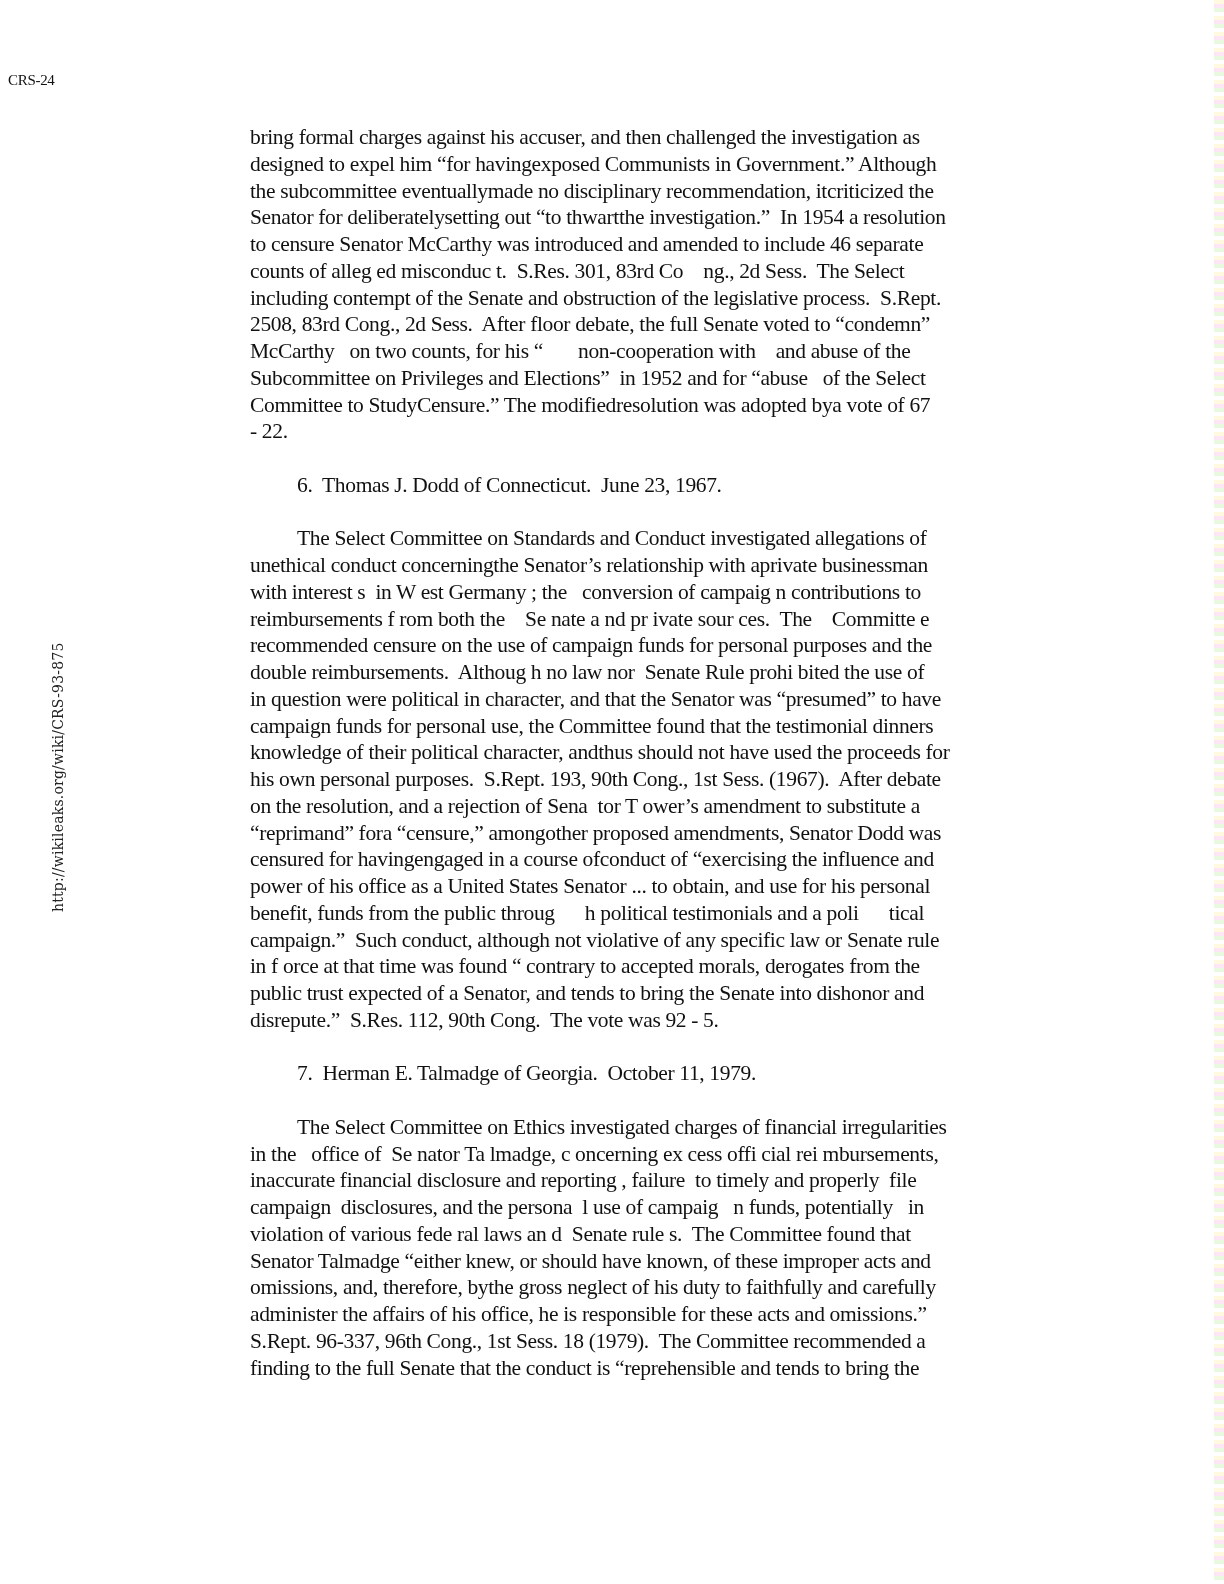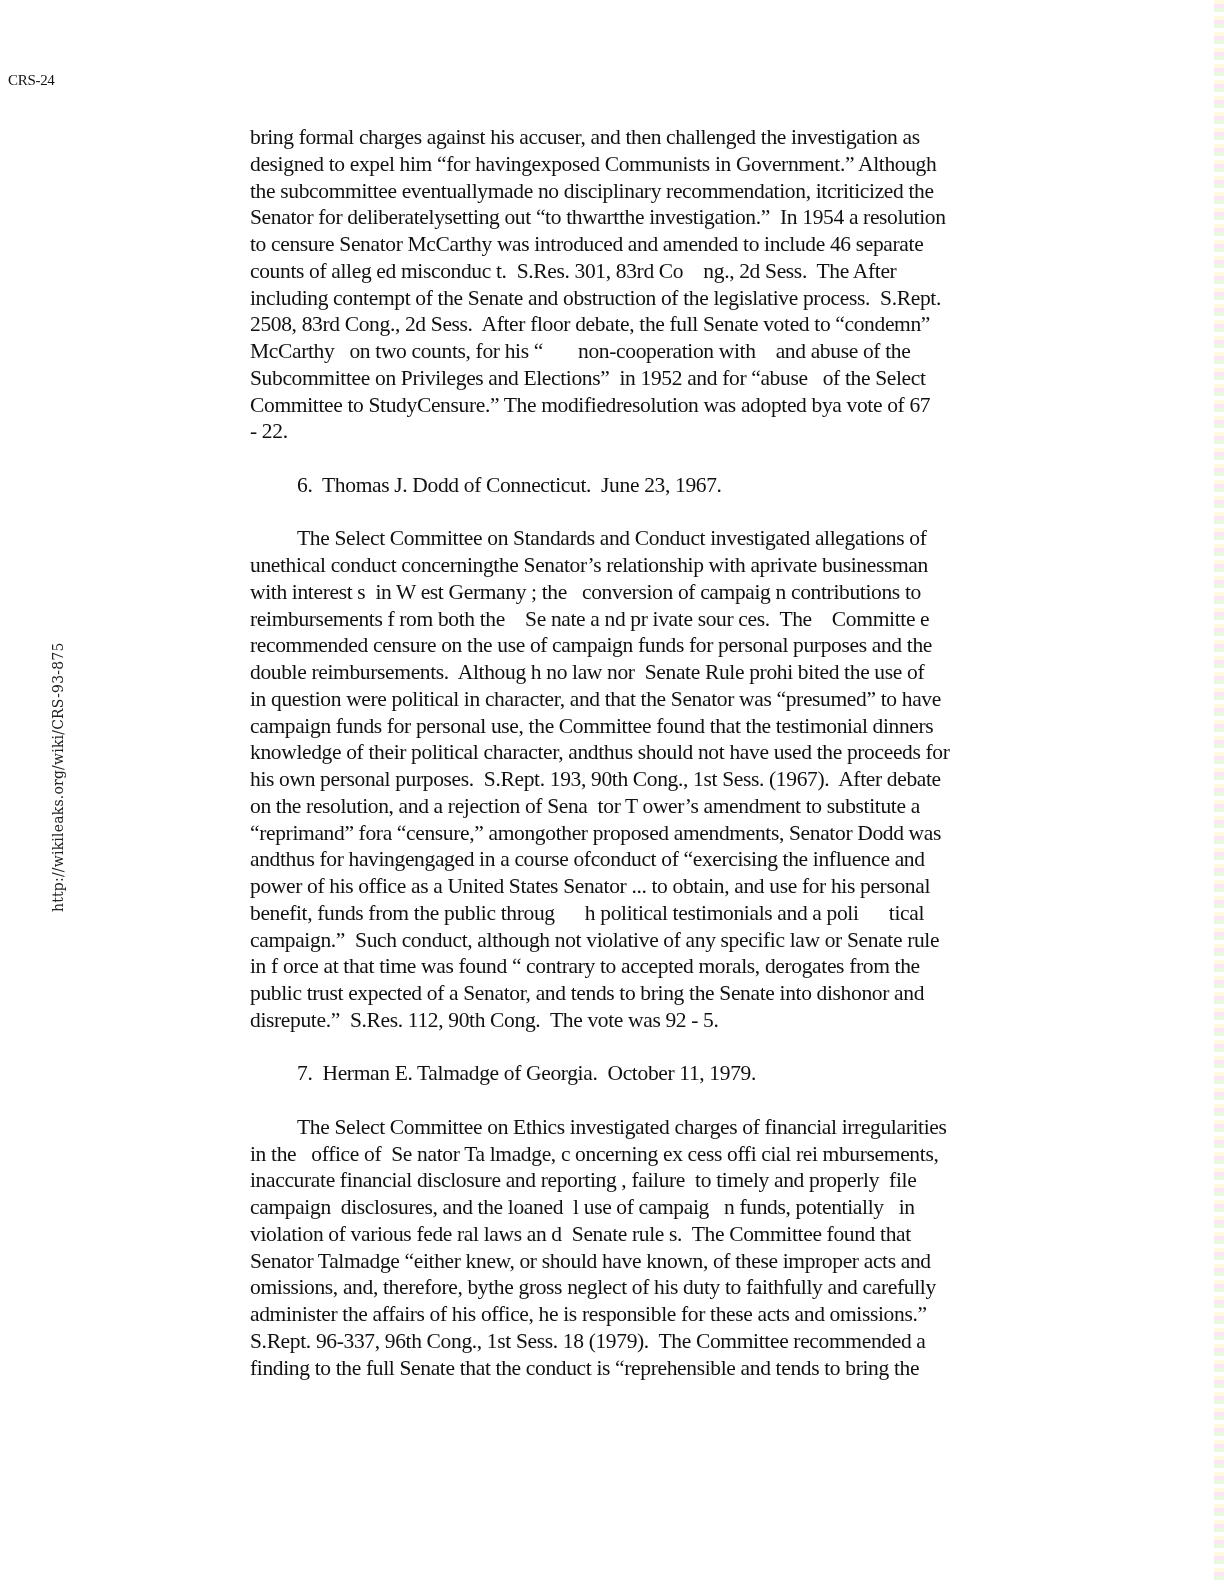--- a/index.html
+++ b/index.html
@@ -39,21 +39,21 @@
 
 <div class="side-url">http://wikileaks.org/wiki/CRS-93-875</div>
 
 <div class="body-text">
   <div>
     <span class="line">bring formal charges against his accuser, and then challenged the investigation as</span>
     <span class="line">designed to expel him “for havingexposed Communists in Government.” Although</span>
     <span class="line">the subcommittee eventuallymade no disciplinary recommendation, itcriticized the</span>
     <span class="line">Senator for deliberatelysetting out “to thwartthe investigation.”  In 1954 a resolution</span>
     <span class="line">to censure Senator McCarthy was introduced and amended to include 46 separate</span>
-    <span class="line">counts of alleg ed misconduc t.  S.Res. 301, 83rd Co    ng., 2d Sess.  The After</span>
+    <span class="line">counts of alleg ed misconduc t.  S.Res. 301, 83rd Co    ng., 2d Sess.  The Select</span>
     <span class="line">including contempt of the Senate and obstruction of the legislative process.  S.Rept.</span>
     <span class="line">2508, 83rd Cong., 2d Sess.  After floor debate, the full Senate voted to “condemn”</span>
     <span class="line">McCarthy   on two counts, for his “       non-cooperation with    and abuse of the</span>
     <span class="line">Subcommittee on Privileges and Elections”  in 1952 and for “abuse   of the Select</span>
     <span class="line">Committee to StudyCensure.” The modifiedresolution was adopted bya vote of 67</span>
     <span class="line">- 22.</span>
   </div>
   <div class="blank"></div>
 
   <span class="line indent">6.  Thomas J. Dodd of Connecticut.  June 23, 1967.</span>
@@ -65,38 +65,38 @@
     <span class="line">with interest s  in W est Germany ; the   conversion of campaig n contributions to</span>
     <span class="line">reimbursements f rom both the    Se nate a nd pr ivate sour ces.  The    Committe e</span>
     <span class="line">recommended censure on the use of campaign funds for personal purposes and the</span>
     <span class="line">double reimbursements.  Althoug h no law nor  Senate Rule prohi bited the use of</span>
     <span class="line">in question were political in character, and that the Senator was “presumed” to have</span>
     <span class="line">campaign funds for personal use, the Committee found that the testimonial dinners</span>
     <span class="line">knowledge of their political character, andthus should not have used the proceeds for</span>
     <span class="line">his own personal purposes.  S.Rept. 193, 90th Cong., 1st Sess. (1967).  After debate</span>
     <span class="line">on the resolution, and a rejection of Sena  tor T ower’s amendment to substitute a</span>
     <span class="line">“reprimand” fora “censure,” amongother proposed amendments, Senator Dodd was</span>
-    <span class="line">andthus for havingengaged in a course ofconduct of “exercising the influence and</span>
+    <span class="line">censured for havingengaged in a course ofconduct of “exercising the influence and</span>
     <span class="line">power of his office as a United States Senator ... to obtain, and use for his personal</span>
     <span class="line">benefit, funds from the public throug      h political testimonials and a poli      tical</span>
     <span class="line">campaign.”  Such conduct, although not violative of any specific law or Senate rule</span>
     <span class="line">in f orce at that time was found “ contrary to accepted morals, derogates from the</span>
     <span class="line">public trust expected of a Senator, and tends to bring the Senate into dishonor and</span>
     <span class="line">disrepute.”  S.Res. 112, 90th Cong.  The vote was 92 - 5.</span>
   </div>
   <div class="blank"></div>
 
   <span class="line indent">7.  Herman E. Talmadge of Georgia.  October 11, 1979.</span>
   <div class="blank"></div>
 
   <div>
     <span class="line indent">The Select Committee on Ethics investigated charges of financial irregularities</span>
     <span class="line">in the   office of  Se nator Ta lmadge, c oncerning ex cess offi cial rei mbursements,</span>
     <span class="line">inaccurate financial disclosure and reporting , failure  to timely and properly  file</span>
-    <span class="line">campaign  disclosures, and the loaned  l use of campaig   n funds, potentially   in</span>
+    <span class="line">campaign  disclosures, and the persona  l use of campaig   n funds, potentially   in</span>
     <span class="line">violation of various fede ral laws an d  Senate rule s.  The Committee found that</span>
     <span class="line">Senator Talmadge “either knew, or should have known, of these improper acts and</span>
     <span class="line">omissions, and, therefore, bythe gross neglect of his duty to faithfully and carefully</span>
     <span class="line">administer the affairs of his office, he is responsible for these acts and omissions.”</span>
     <span class="line">S.Rept. 96-337, 96th Cong., 1st Sess. 18 (1979).  The Committee recommended a</span>
     <span class="line">finding to the full Senate that the conduct is “reprehensible and tends to bring the</span>
   </div>
 </div>
 
 </body></html>

